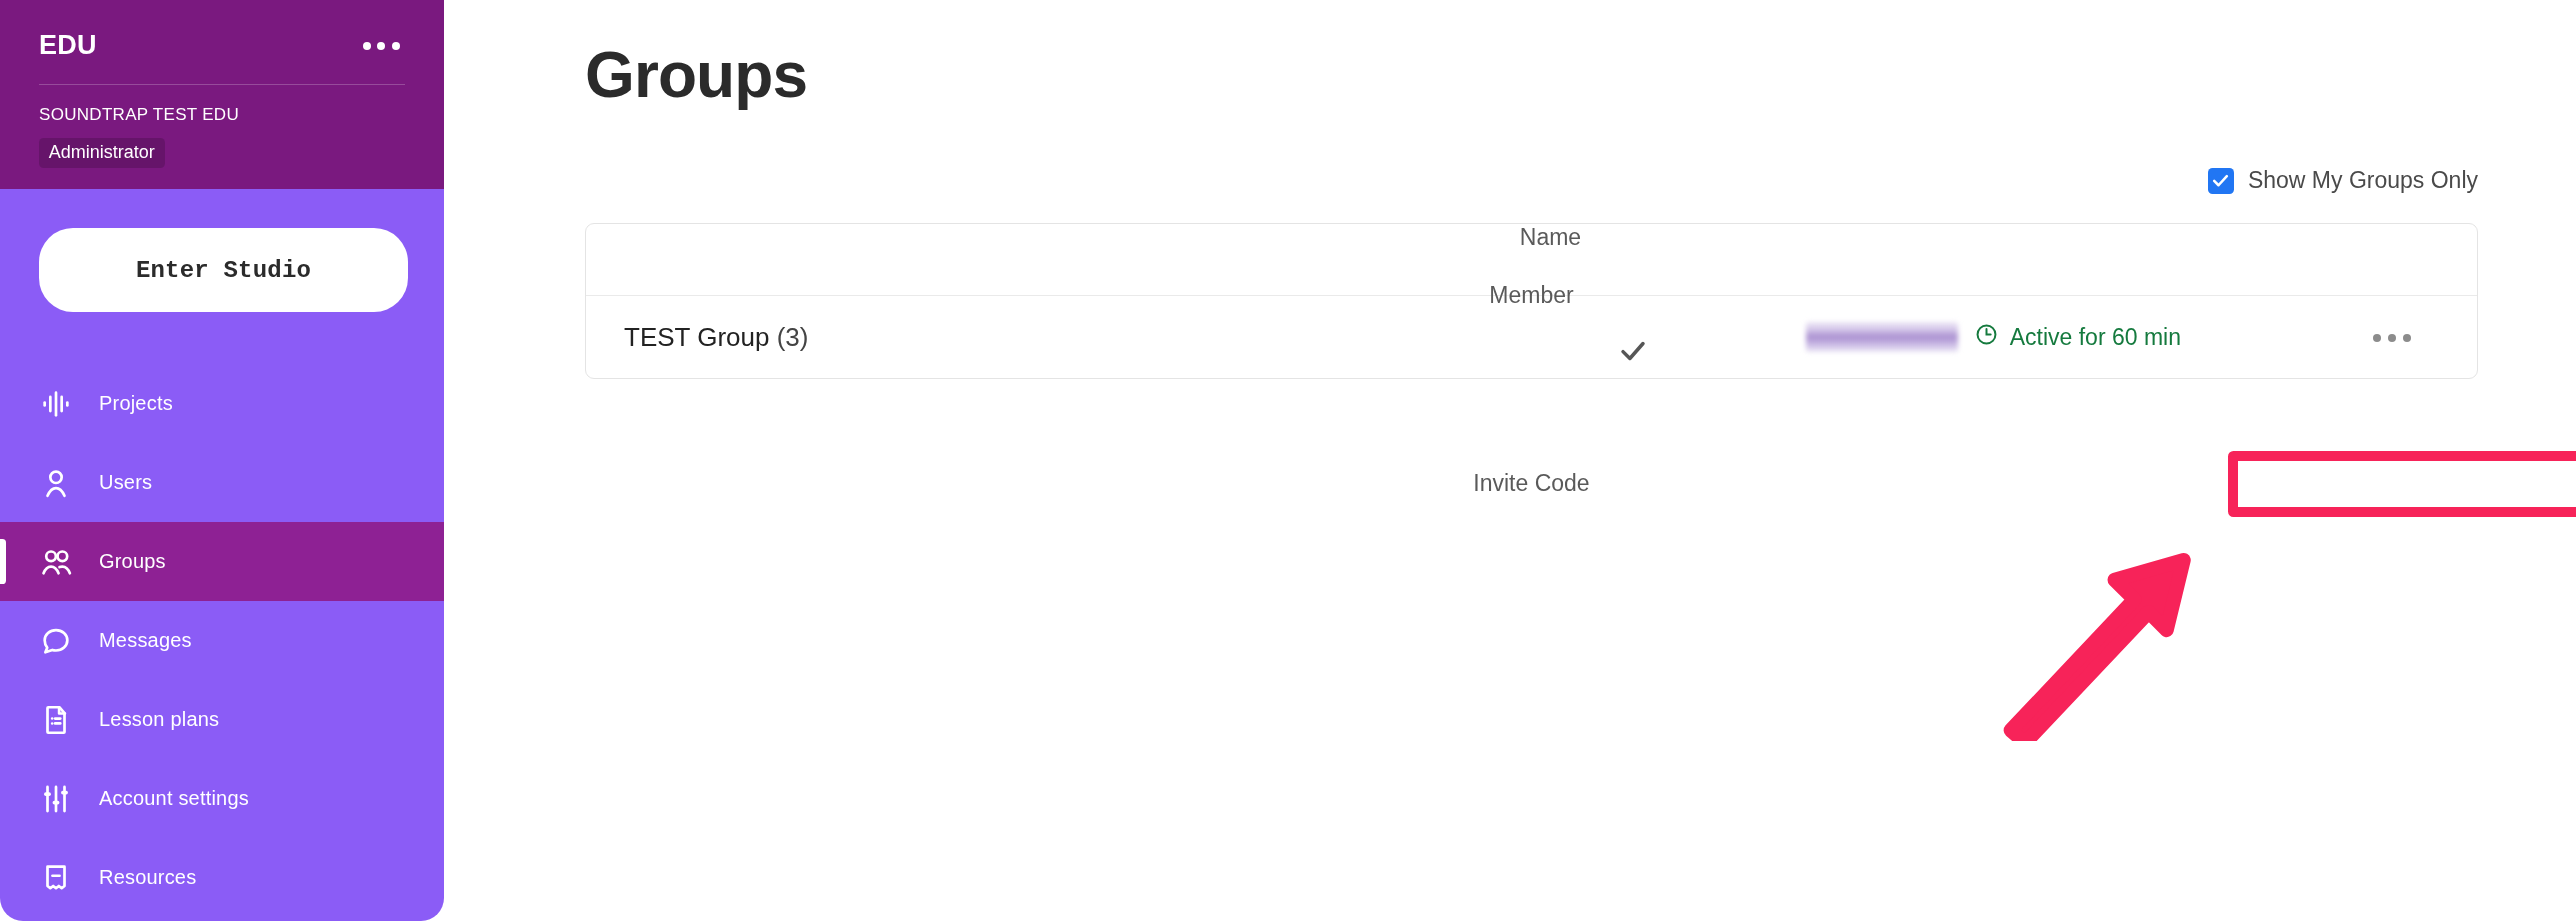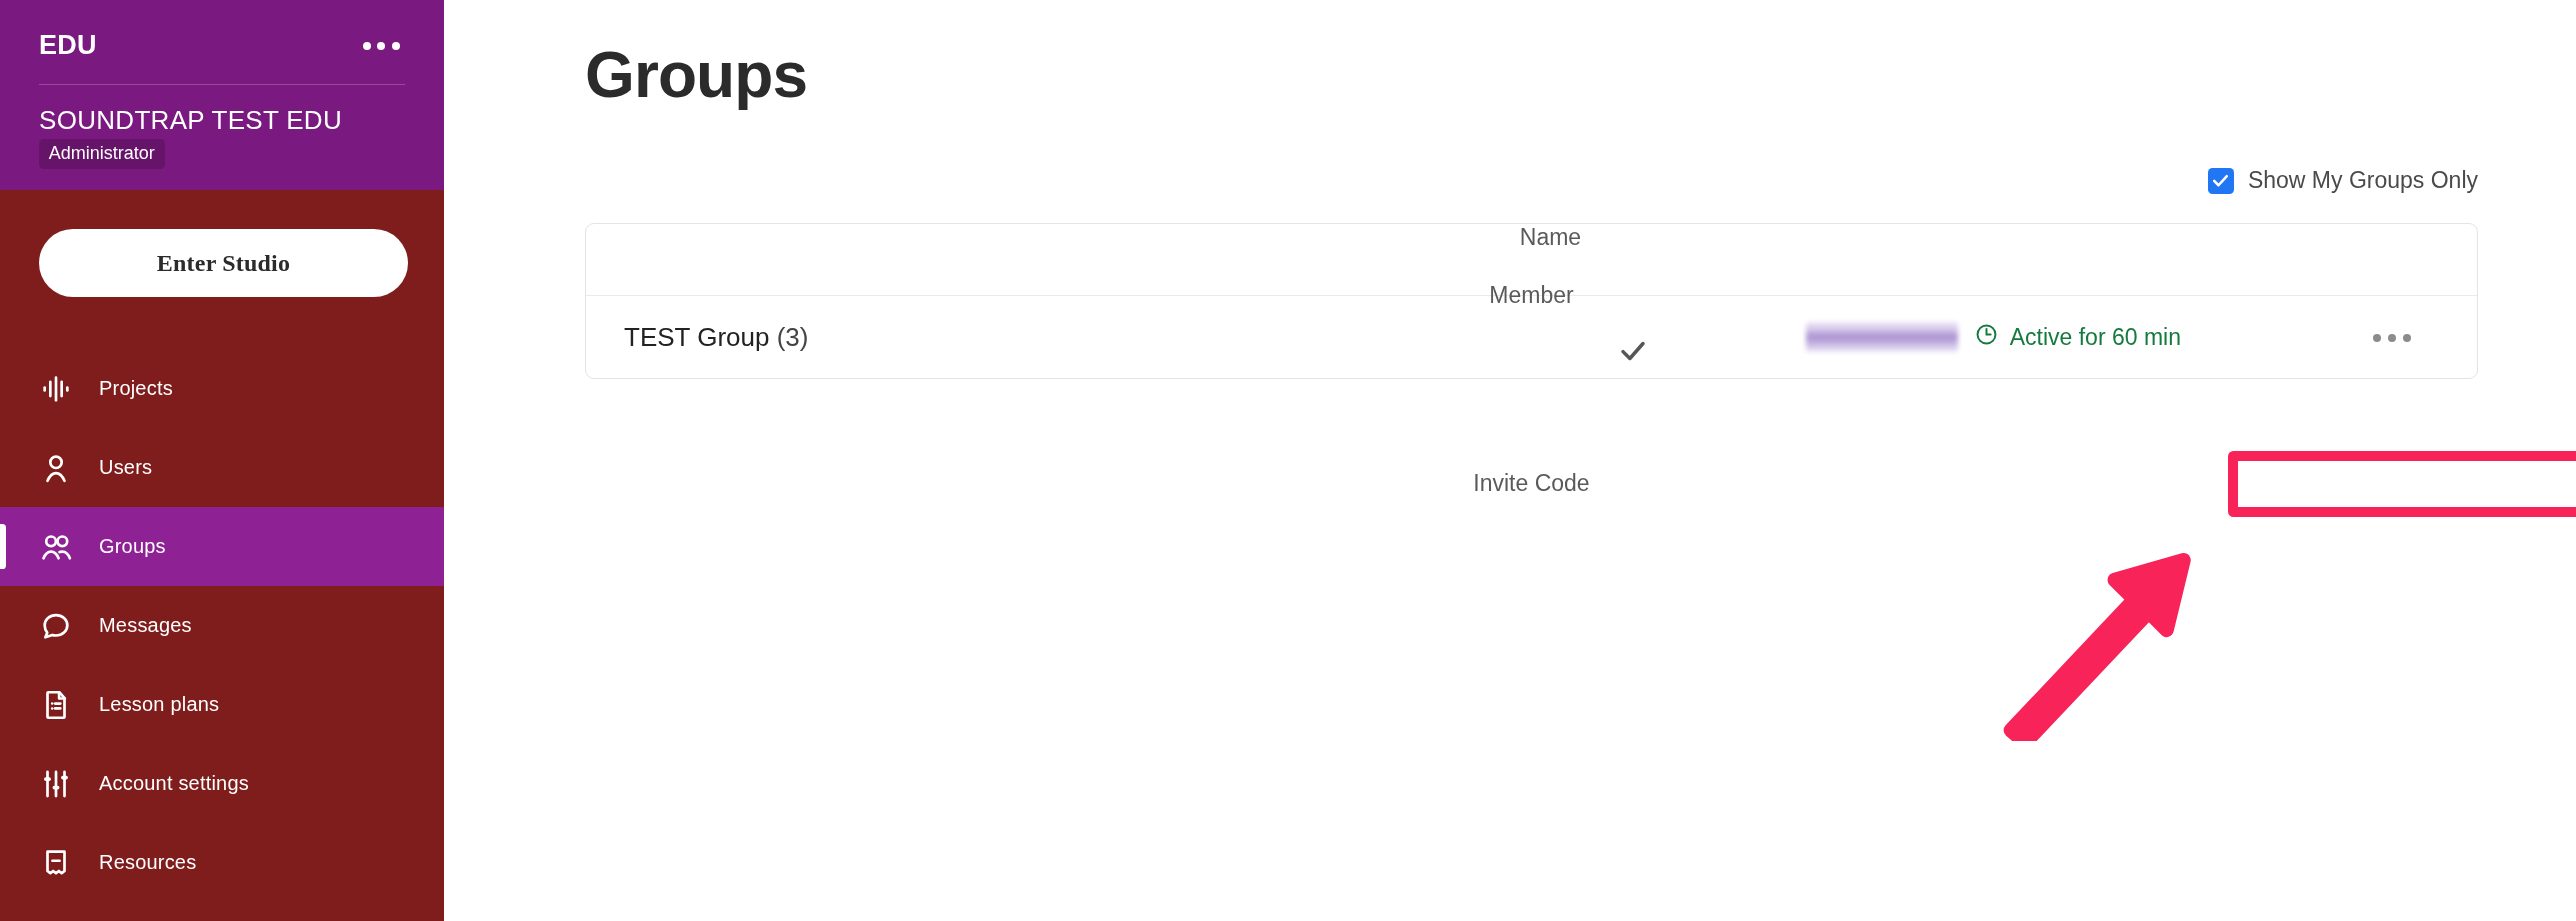--- a/index.html
+++ b/index.html
@@ -7,61 +7,62 @@
     width: 2576px; height: 921px;
     font-family: "Liberation Sans", sans-serif;
     background: #ffffff;
     overflow: hidden;
   }
   .app { display: flex; width: 2576px; height: 921px; position: relative; }
 
   
   .sidebar {
     width: 444px; height: 921px;
-    background: #7f1d1d;
+    background: #8b5cf6;
     display: flex; flex-direction: column;
     flex: 0 0 444px;
     position: relative;
+    border-radius: 23px;
   }
   .sb-top {
     background: #7A197F;
     padding: 30px 39px 21.5px 39px;
   }
   .sb-org-row {
     display: flex; align-items: center; justify-content: space-between;
     padding-bottom: 23px;
     border-bottom: 0.9px solid rgba(255,255,255,0.22);
   }
   .sb-org-name {
     color: #ffffff; font-size: 27px; font-weight: 700; letter-spacing: 0.2px;
   }
   .kebab { display: flex; gap: 6.3px; align-items: center; cursor: pointer; padding: 5.4px; }
   .kebab i { width: 8px; height: 8px; border-radius: 50%; background: #ffffff; display: block; }
   .sb-account {
     padding-top: 19.7px;
   }
   .sb-account-name {
-    color: #ffffff; font-size: 26px; font-weight: 400; letter-spacing: 0.3px;
-    margin-bottom: 3px;
+    color: #ffffff; font-size: 17px; font-weight: 400; letter-spacing: 0.3px;
+    margin-bottom: 13px;
   }
   .sb-role {
     display: inline-block;
     background: rgba(0,0,0,0.16);
     color: #ffffff;
     font-size: 18px;
     padding: 4.5px 9.8px;
     border-radius: 4.5px;
   }
 
   .sb-studio-wrap { padding: 39px 39px 0 39px; }
   .btn-studio {
-    display: block; width: 369px; height: 68px;
+    display: block; width: 369px; height: 84px;
     background: #ffffff; color: #2B2B2B;
     border: none; border-radius: 34px;
-    font-family: Liberation Serif, serif;
+    font-family: Liberation Mono, monospace;
     font-size: 24px; font-weight: 700; cursor: pointer;
     letter-spacing: 0.2px;
   }
 
   .sb-nav { margin-top: 52px; display: flex; flex-direction: column; }
   .nav-item {
     position: relative;
     display: flex; align-items: center;
     height: 79px;
     padding-left: 38px;

